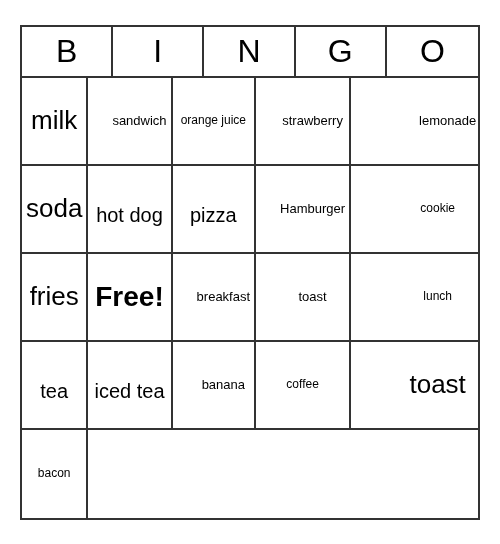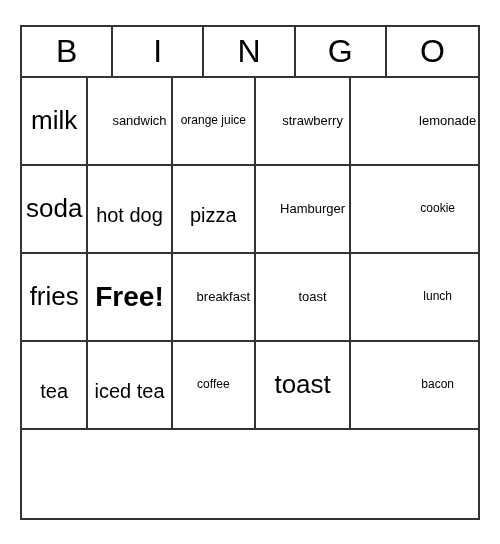--- a/index.html
+++ b/index.html
@@ -151,20 +151,23 @@
       <div class="bingo-cell">
         <span class="size-md">lunch</span>
       </div>
       <div class="bingo-cell">
         <span class="size-lg">tea</span>
       </div>
       <div class="bingo-cell">
         <span class="size-lg">iced tea</span>
       </div>
       <div class="bingo-cell">
+        <span class="size-sm">banana</span>
+      </div>
+      <div class="bingo-cell">
         <span class="size-md">coffee</span>
       </div>
       <div class="bingo-cell">
         <span class="size-xl">toast</span>
       </div>
       <div class="bingo-cell">
         <span class="size-md">bacon</span>
       </div>
     </div>
 </div>

